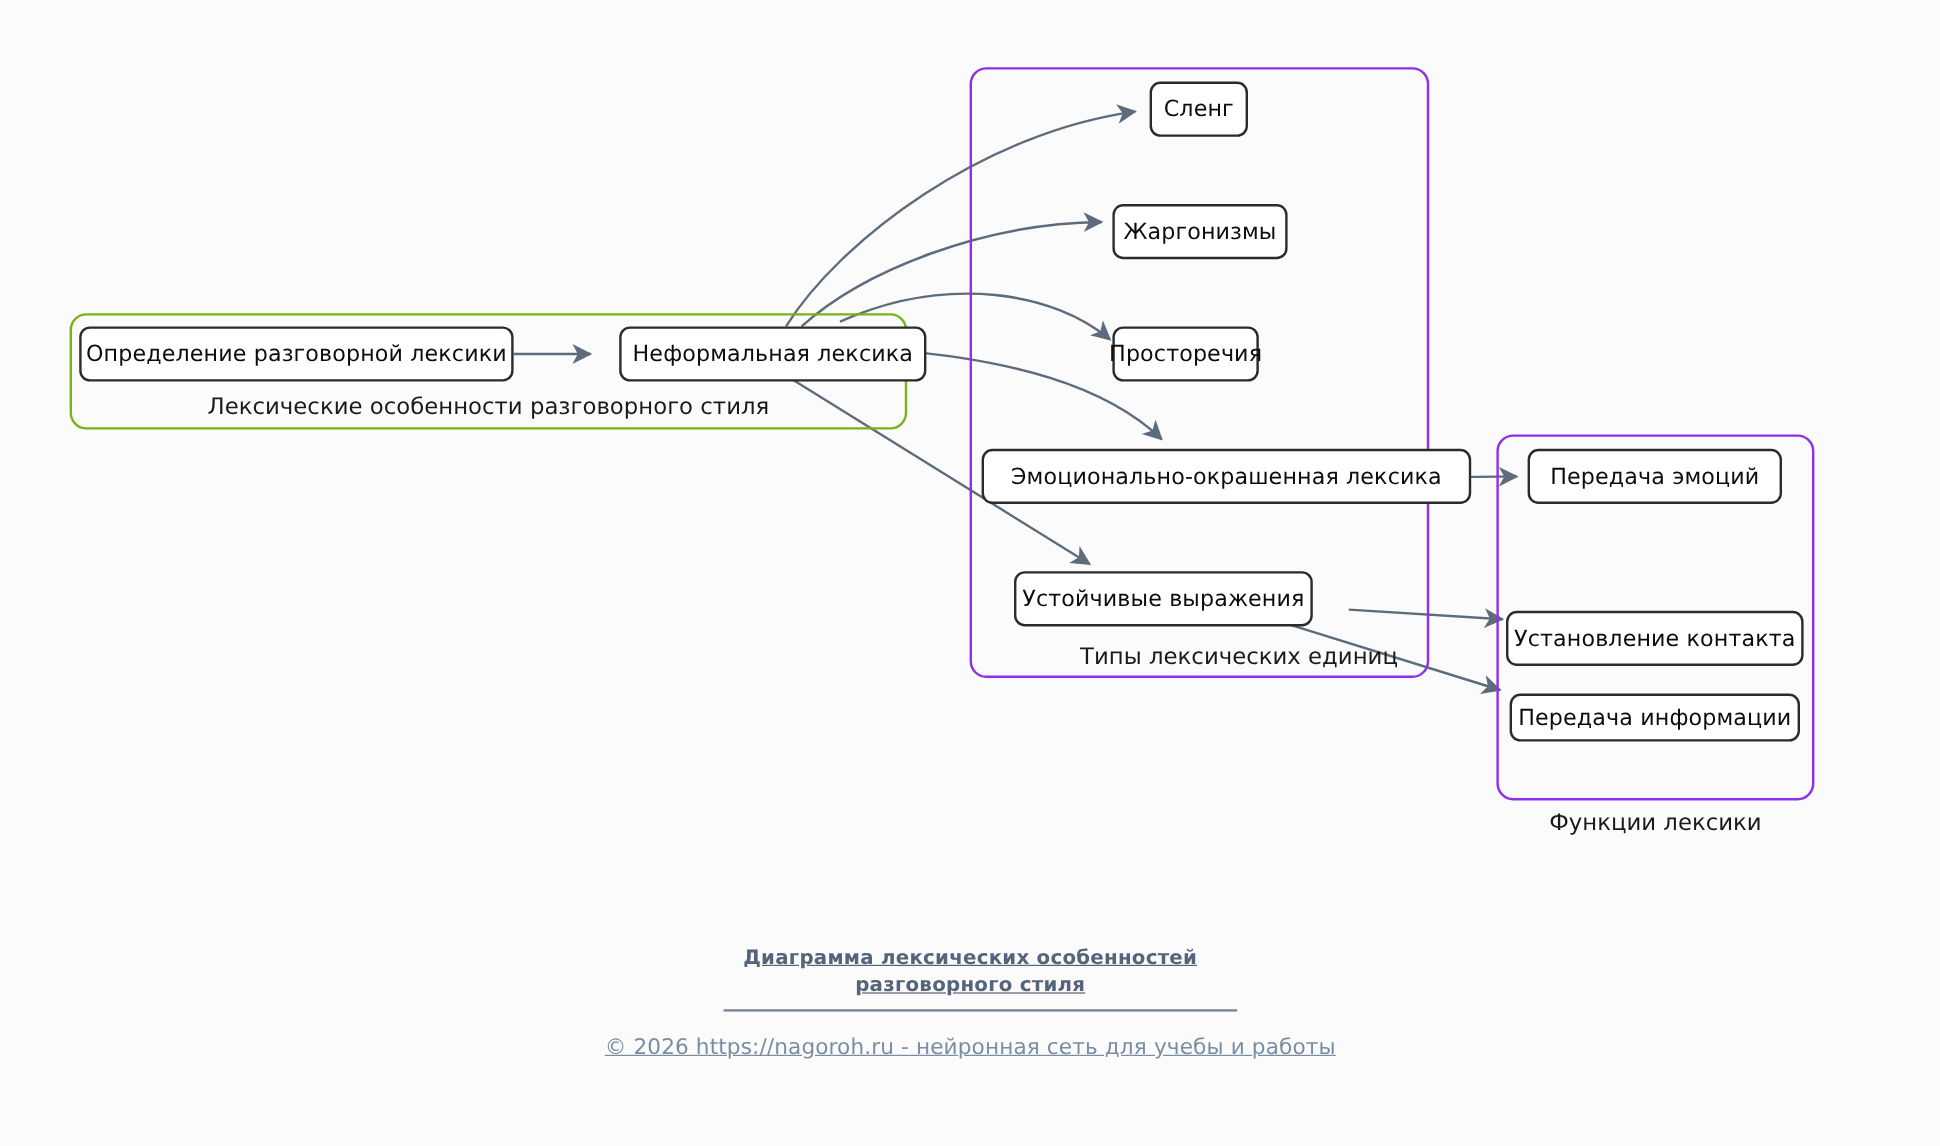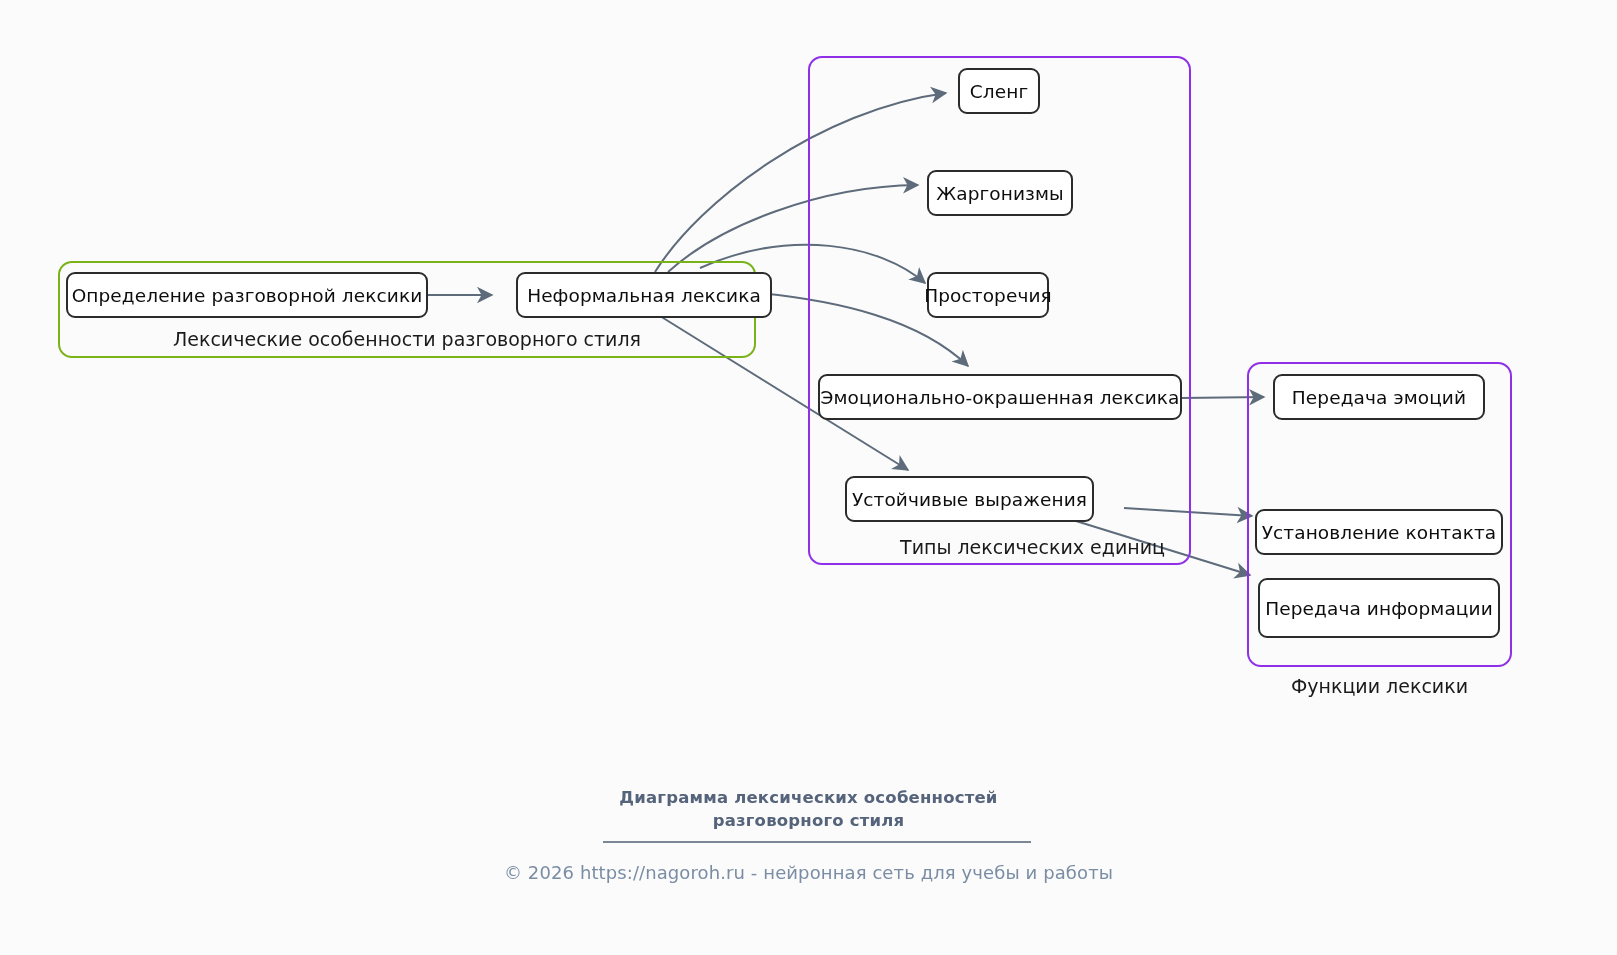--- a/index.html
+++ b/index.html
@@ -56,20 +56,21 @@
     white-space: nowrap;
     letter-spacing: 0.1px;
   }
 
   
   .footer {
     position: absolute;
     left: 0;
     width: 1617px;
     text-align: center;
+    text-decoration: underline;
   }
   .footer-title {
     top: 786px;
     font-size: 16.5px;
     font-weight: bold;
     color: #55647a;
     line-height: 1.42;
     letter-spacing: 0.2px;
   }
   .footer-rule {
@@ -127,31 +128,31 @@
 
 <div class="cluster cluster-purple" style="left:808px; top:56px; width:383px; height:509px;"></div>
 <div class="cluster-label" style="left:808px; top:536px; width:383px;padding-left:33px;">Типы лексических единиц</div>
 
 <div class="node" style="left:958px; top:68px; width:82px; height:46px;">Сленг</div>
 
 <div class="node" style="left:927px; top:170px; width:146px; height:46px;">Жаргонизмы</div>
 
 <div class="node" style="left:927px; top:272px; width:122px; height:46px;">Просторечия</div>
 
-<div class="node" style="left:818px; top:374px; width:364px; height:46px;">Эмоционально-окрашенная лексика</div>
+<div class="node" style="left:818px; top:374px; width:408px; height:46px;">Эмоционально-окрашенная лексика</div>
 
 <div class="node" style="left:845px; top:476px; width:249px; height:46px;">Устойчивые выражения</div>
 
 <div class="cluster cluster-purple" style="left:1247px; top:362px; width:265px; height:305px;"></div>
 <div class="cluster-label" style="left:1247px; top:675px; width:265px;">Функции лексики</div>
 
 <div class="node" style="left:1273px; top:374px; width:212px; height:46px;">Передача эмоций</div>
 
 <div class="node" style="left:1255px; top:476px; width:248px; height:46px;margin-top:33px;">Установление контакта</div>
 
-<div class="node" style="left:1258px; top:578px; width:242px; height:60px;">Передача информации</div>
+<div class="node" style="left:1258px; top:578px; width:242px; height:40px;">Передача информации</div>
 
 <div class="footer footer-title">
   <div>Диаграмма лексических особенностей</div>
   <div>разговорного стиля</div>
 </div>
 <div class="footer-rule"></div>
 <div class="footer footer-copy">© 2026 https://nagoroh.ru - нейронная сеть для учебы и работы</div>
 
 </body></html>

